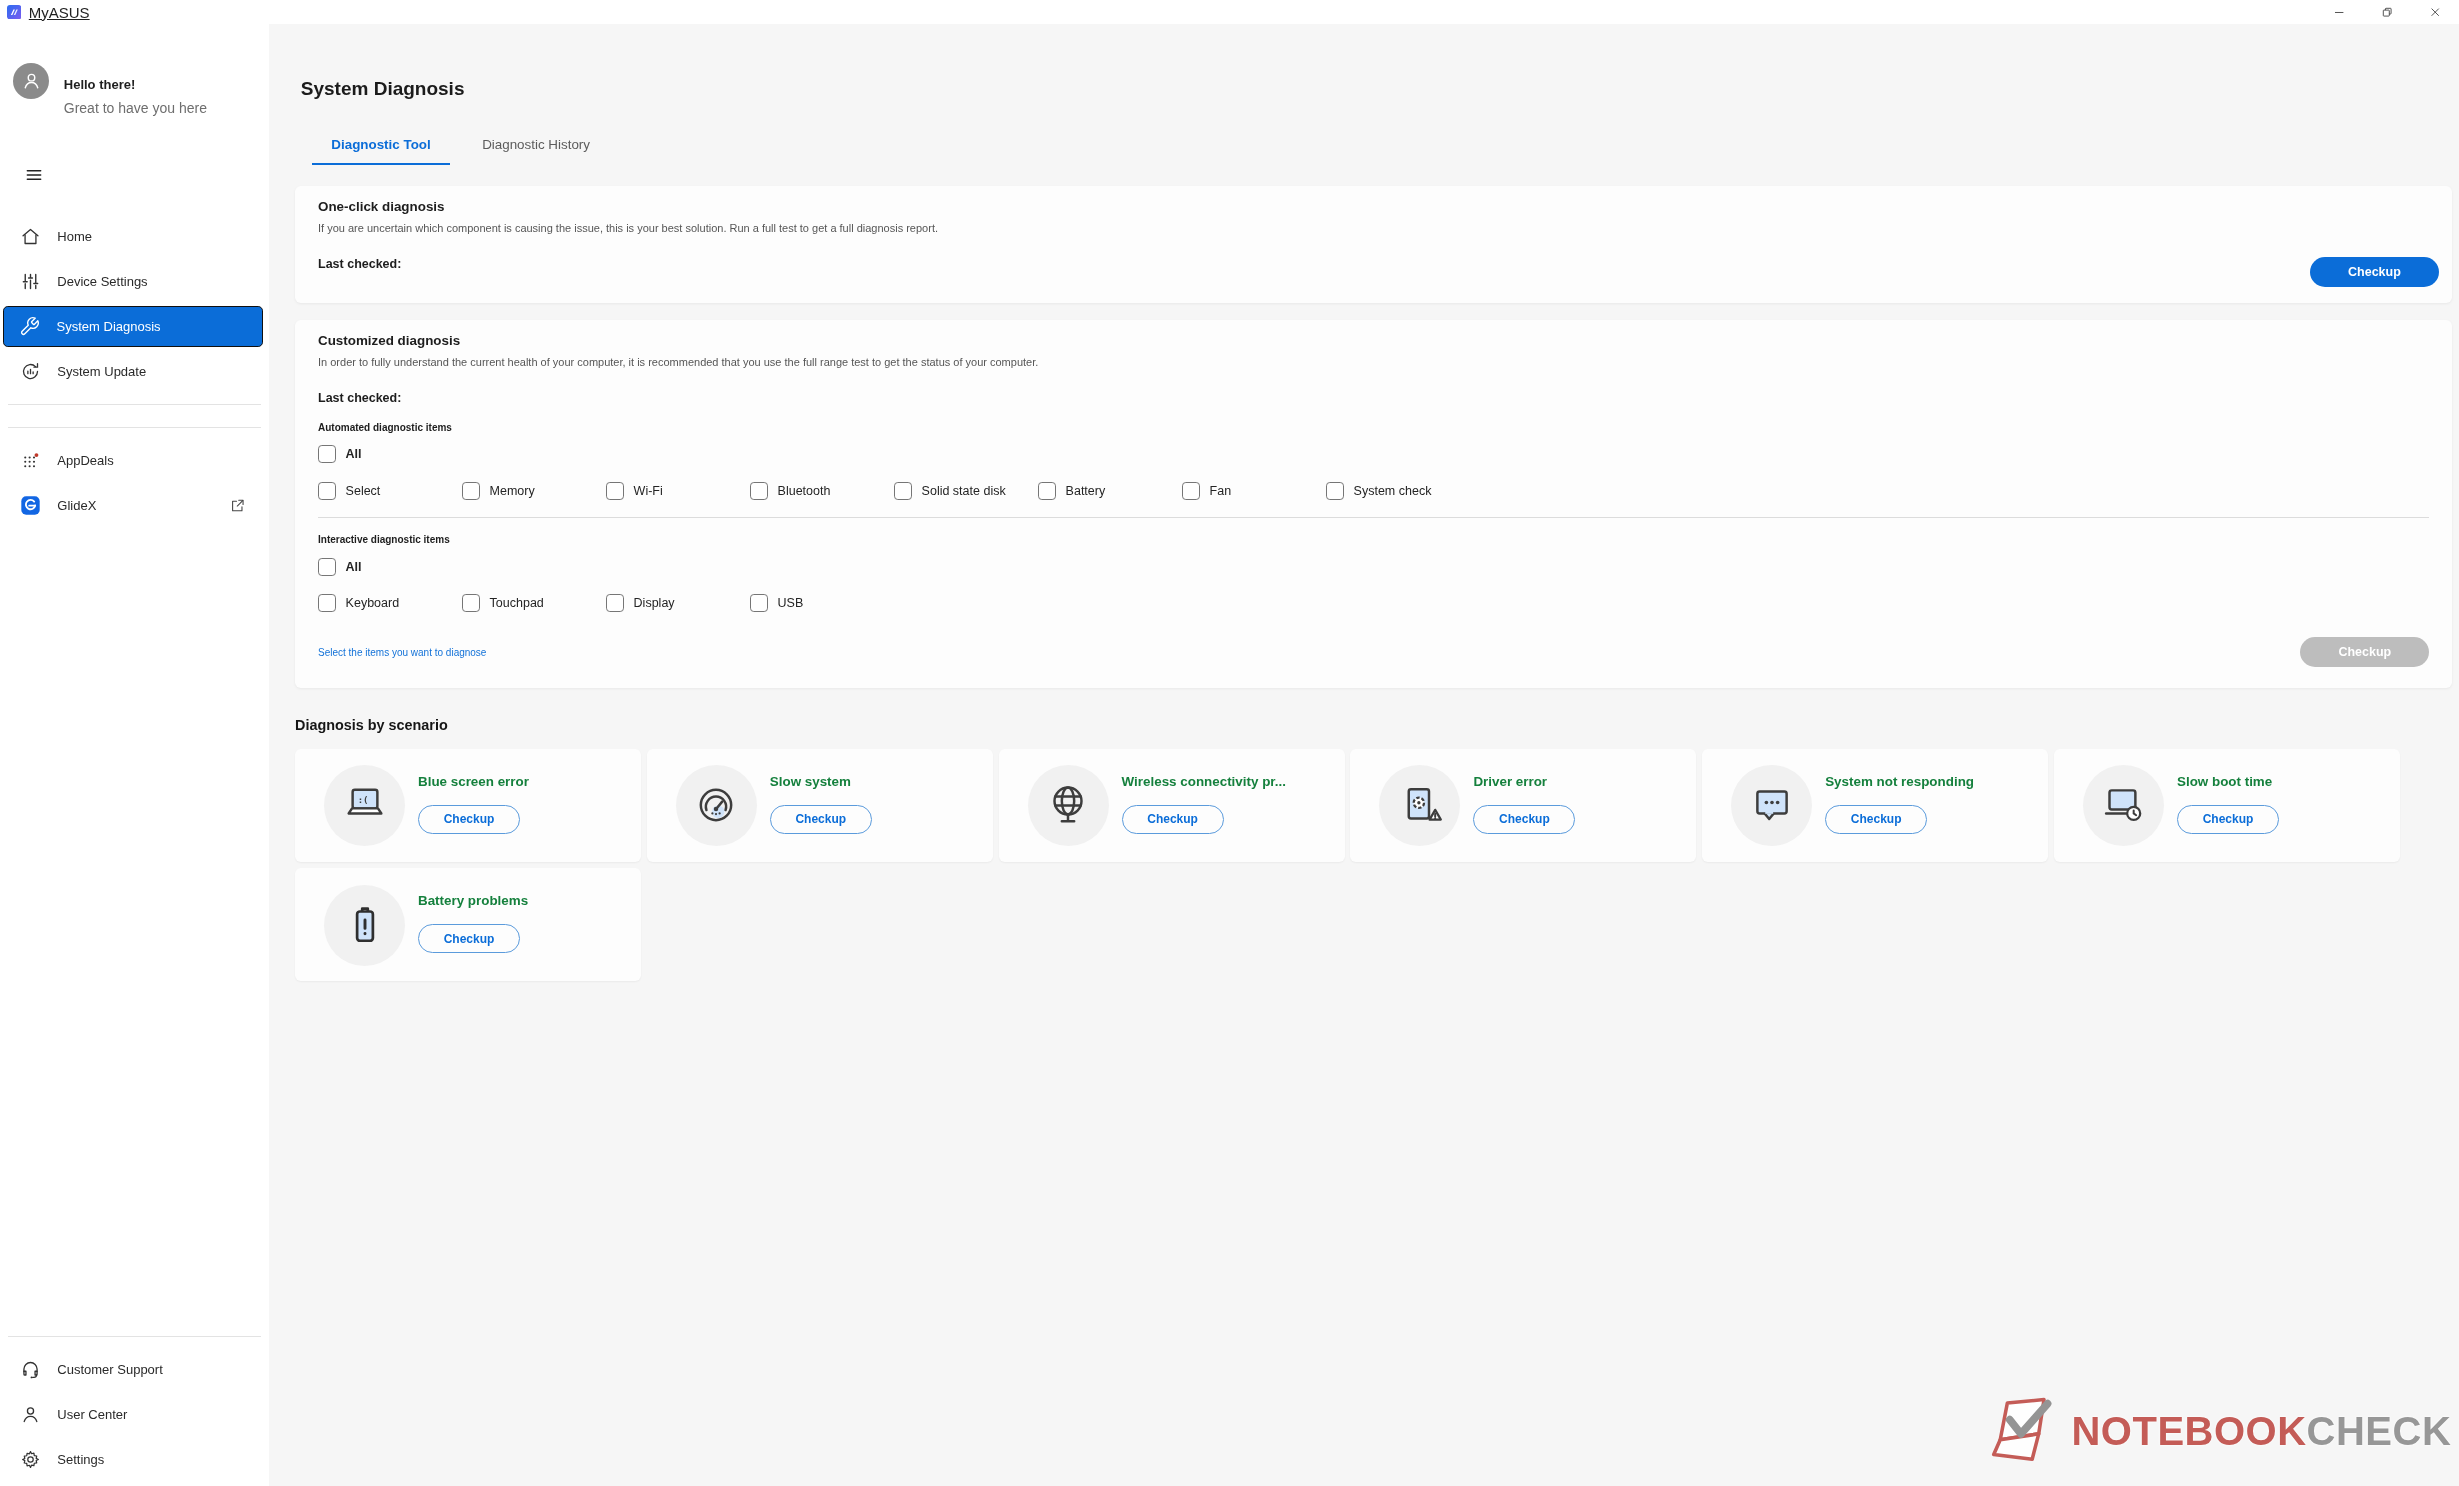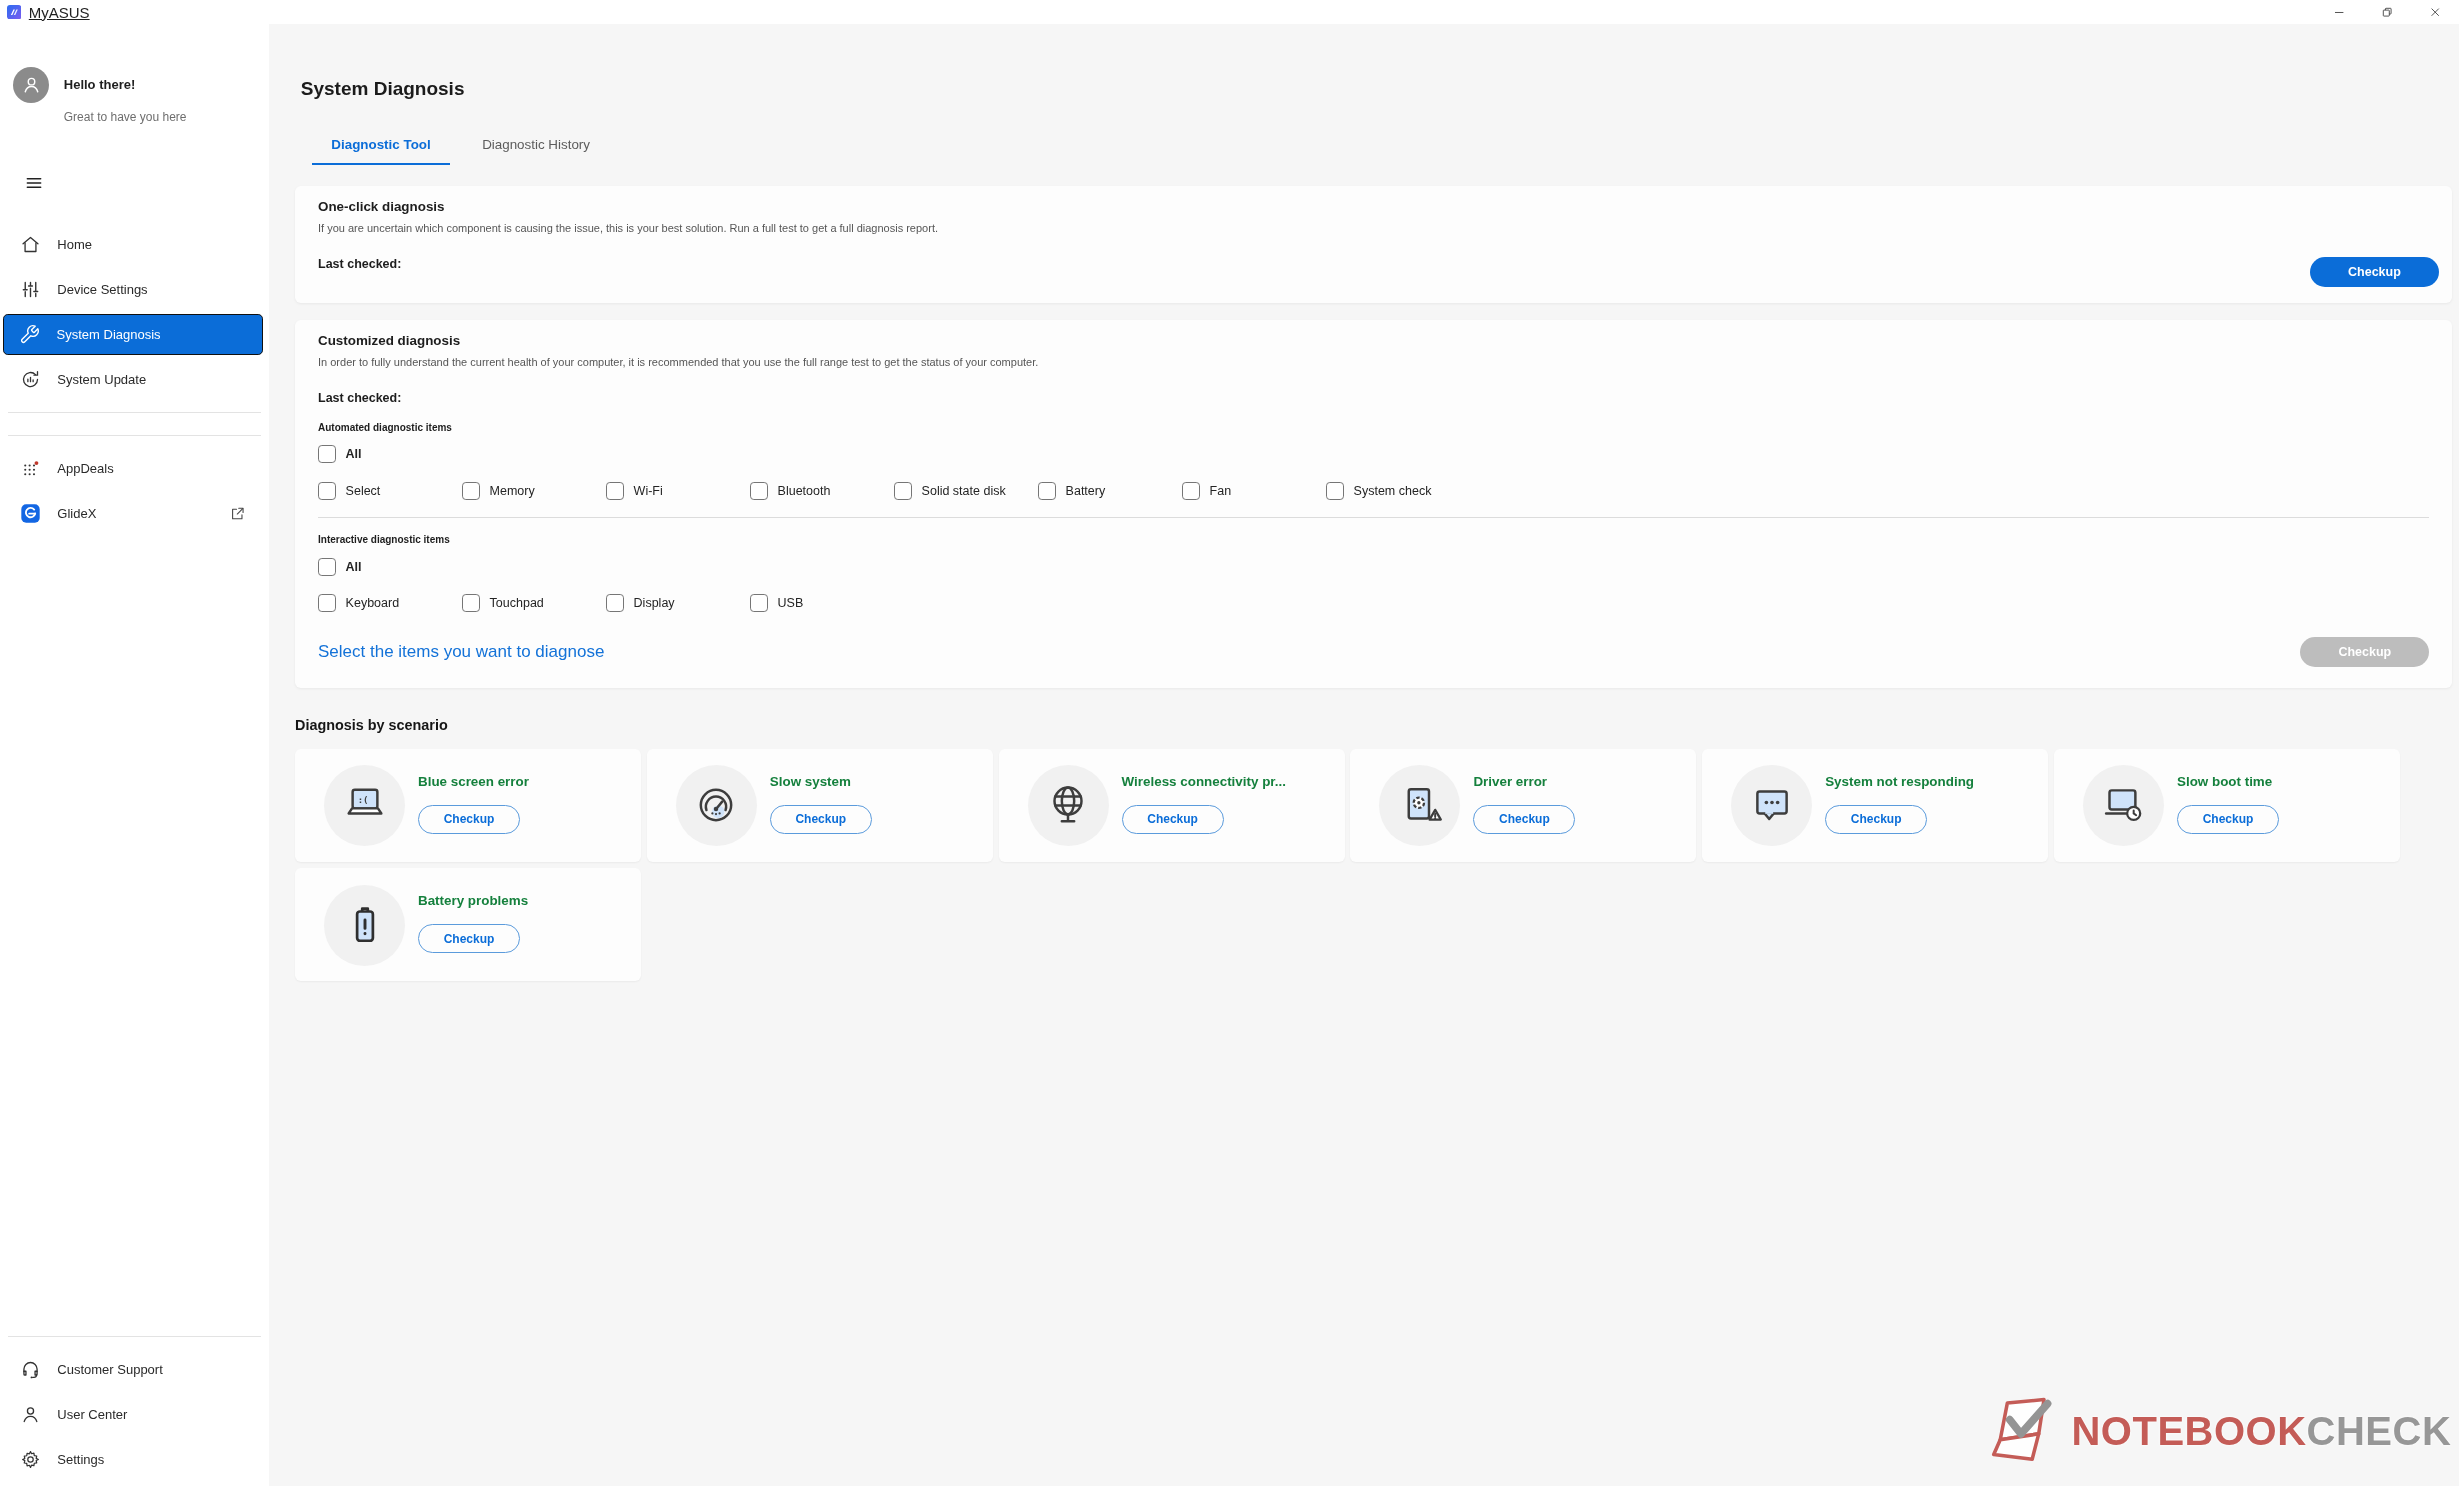--- a/index.html
+++ b/index.html
@@ -23,21 +23,21 @@
   
   .app { display:flex; height:1462px; }
 
   
   .sidebar { width:269px; flex-shrink:0; background:#fff; display:flex; flex-direction:column; }
   .profile { display:flex; align-items:center; gap:14.4px; margin:21px 0 0 13.4px; }
   .avatar { width:36px; height:36px; border-radius:50%; background:#8b8b8b;
             display:flex; align-items:center; justify-content:center; cursor:pointer; }
   .avatar span { width:23px; height:23px; display:block; }
   .profile-greeting { font-size:13px; font-weight:700; color:#1f1f1f;margin-top:32px; }
-  .profile-sub { font-size:12px; color:#6e6e6e; margin-top:18px; }
+  .profile-sub { font-size:14px; color:#6e6e6e; margin-top:8px; }
   .hamburger { margin:42px 0 0 11.5px; width:44px; height:33px; background:none; border:none;
                display:flex; align-items:center; justify-content:center; cursor:pointer; color:#222; padding:0; }
   .hamburger span { width:20px; height:20px; display:block; }
   .side-group { display:block; }
   .side-group.first { margin-top:23px; }
   .side-item { height:45px; display:flex; align-items:center; padding-left:20px; gap:16.3px;
                font-size:13px; color:#2a2a2a; cursor:pointer; }
   .side-icon { width:21px; height:21px; flex-shrink:0; color:#333; }
   .side-item.selected { background:#0b6dd8; color:#fff; border:1.9px solid #101010;
                         border-radius:4.8px; margin:1.9px 5.8px 1.9px 2.9px; padding-left:15.4px; height:41px; }
@@ -68,21 +68,21 @@
   .section-title { margin-top:16.3px; font-size:10px; font-weight:700; color:#1d1d1d; }
   .check-item { display:inline-flex; align-items:center; gap:9.6px; cursor:pointer; }
   .cb { width:18px; height:18px; border:1.9px solid #767676; border-radius:3.8px; background:#fff; flex-shrink:0; }
   .cb-label { font-size:12.5px; color:#242424; }
   .all-row { margin-top:12.5px; }
   .all-row .cb-label { font-weight:700; }
   .check-row { display:flex; margin-top:14.4px; }
   .check-row .check-item { width:144px; }
   .card-divider { height:1px; background:#dcdcdc; margin-top:17.3px; }
   .custom-footer { display:flex; align-items:center; justify-content:space-between; margin-top:25px; }
-  .select-link { color:#1372d8; font-size:17px; cursor:pointer; text-decoration:none; }
+  .select-link { color:#1372d8; font-size:10px; cursor:pointer; text-decoration:none; }
 
   .scenario-title { margin:29px 0 0; font-size:14.4px; font-weight:700; color:#161616; }
   .scenario-grid { display:flex; flex-wrap:wrap; gap:6.7px 5.8px; margin-top:15.4px; width:2114px; }
   .scn-card { width:346px; height:113px; background:#fdfdfd; border-radius:5.8px; position:relative;
               box-shadow:0 1px 1.9px rgba(0,0,0,.05); }
   .scn-circle { position:absolute; left:29px; top:16.3px; width:81px; height:81px; border-radius:50%;
                 background:#f1f1f1; display:flex; align-items:center; justify-content:center; }
   .scn-icon { width:54px; height:54px; display:block; }
   .scn-title { position:absolute; left:123px; top:25px; font-size:13.4px; font-weight:600;
                color:#15803d; white-space:nowrap; }

